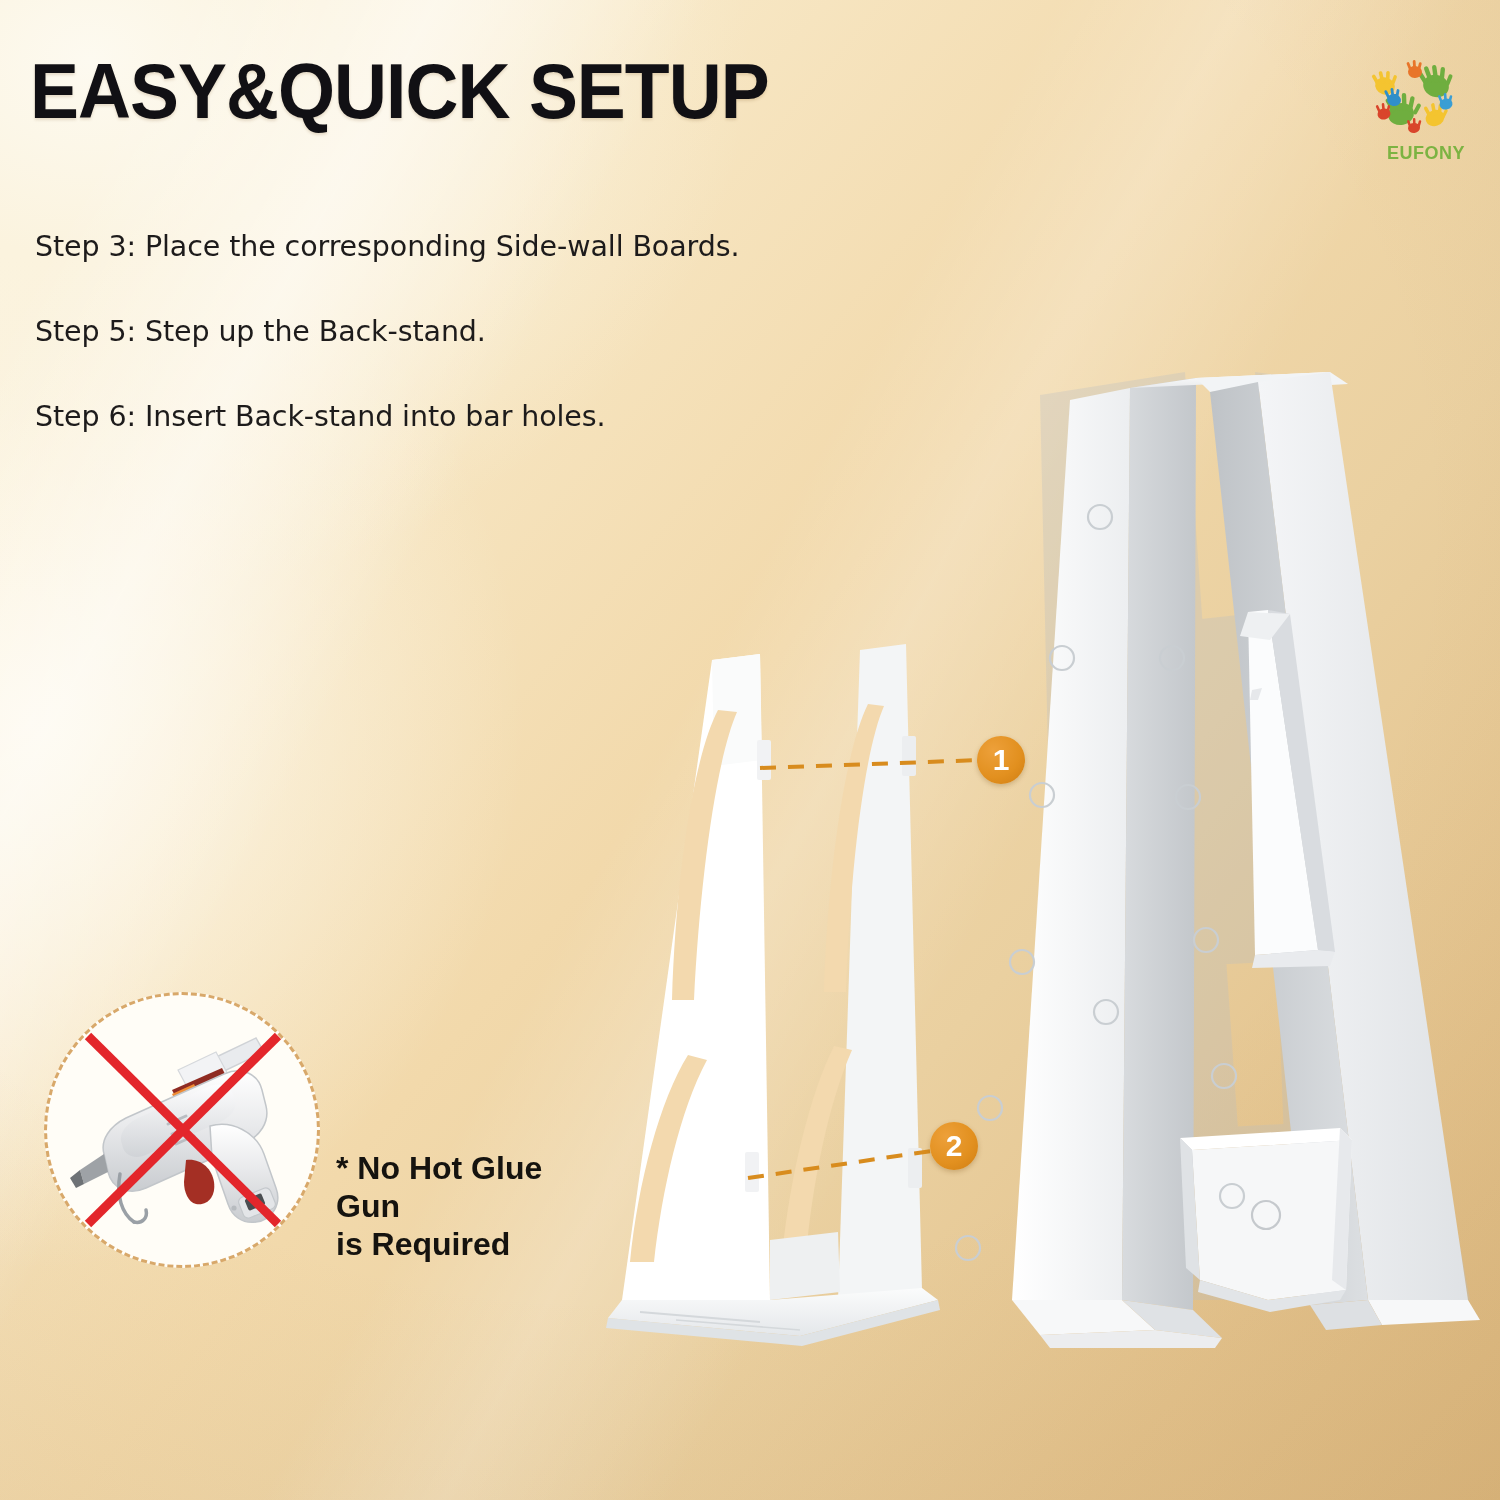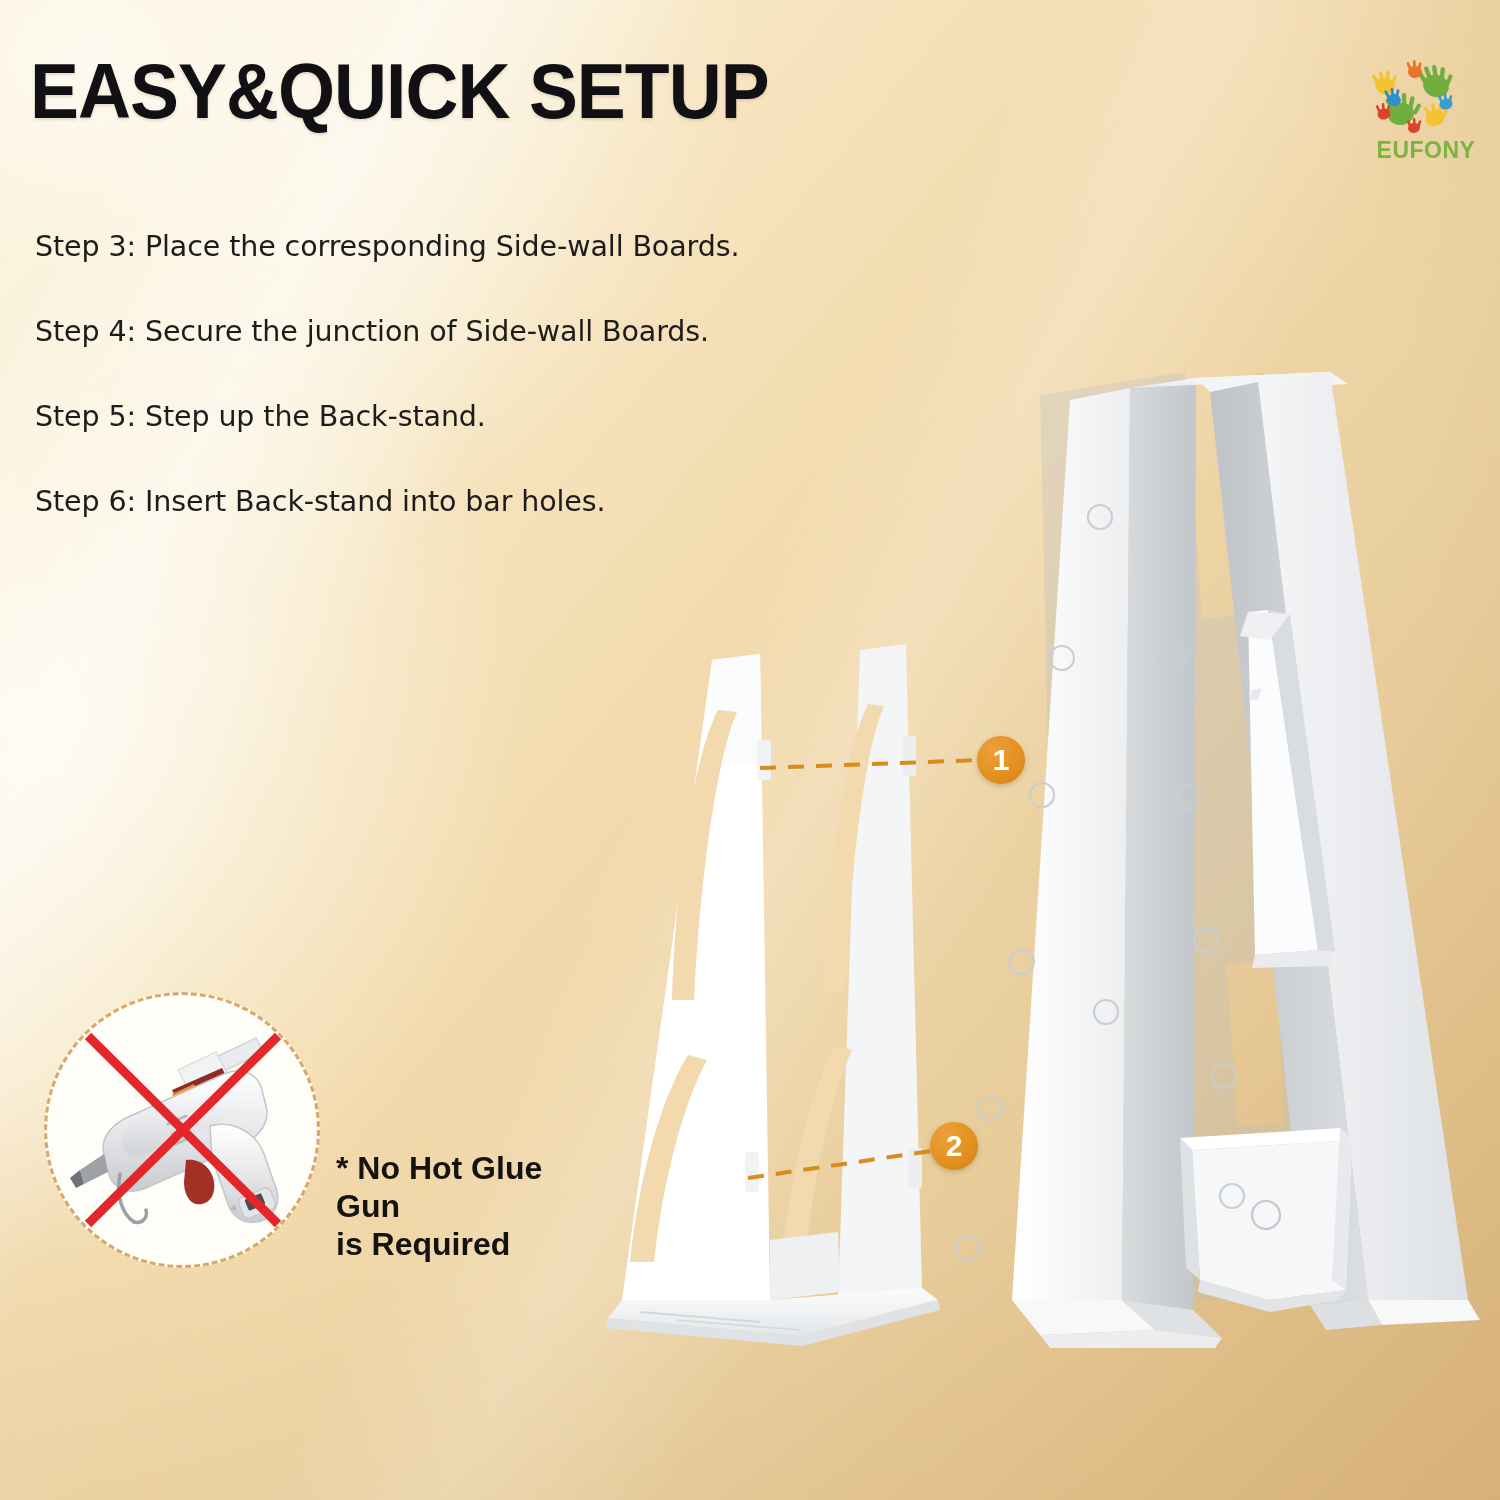--- a/index.html
+++ b/index.html
@@ -38,21 +38,21 @@
     transform:scaleX(.94); transform-origin:left center;
     text-shadow:0 2px 3px rgba(120,85,35,.18);
   }
 
   
   #logo{ position:absolute; left:1352px; top:52px; width:130px; height:112px; }
   #logo-marks{ position:absolute; inset:0; }
   #logo-word{
     position:absolute; left:18px; right:0; bottom:0; text-align:center;
     font-family:"Liberation Sans", sans-serif; font-weight:bold;
-    font-size:23px; letter-spacing:.5px; color:#7cb342;
+    font-size:18px; letter-spacing:.5px; color:#7cb342;
   }
 
   
   #steps{ position:absolute; left:35px; top:228px; width:740px; }
   .step{
     font-family:"DejaVu Sans", sans-serif;
     font-size:28.5px; line-height:1.30;
     color:#1d1b1b; margin-bottom:48px; letter-spacing:-.1px;
   }
   .step:last-child{ margin-bottom:0; }
@@ -300,21 +300,20 @@
       <rect x="56" y="68" width="2.5" height="8.5" rx="1.25" transform="rotate(-20 57 72)"></rect>
       <rect x="61" y="66" width="2.5" height="8.5" rx="1.25" transform="rotate(-2 62 70)"></rect>
       <rect x="66" y="68" width="2.5" height="8.5" rx="1.25" transform="rotate(16 67 72)"></rect>
     </g>
   </svg>
   <div id="logo-word">EUFONY</div>
 </div>
 
 <div id="steps">
   <div class="step">Step 3: Place the corresponding Side-wall Boards.</div>
-  <div class="step">Step 4: Secure the junction of Side-wall Boards.</div>
   <div class="step">Step 5: Step up the Back-stand.</div>
   <div class="step">Step 6: Insert Back-stand into bar holes.</div>
 </div>
 
 <div id="nogluewrap">
   <div id="glue-circle"></div>
   <svg id="glue-art" viewBox="0 0 244 244">
     <defs>
       <linearGradient id="gunBody" x1="0" y1="0" x2="0" y2="1">
         <stop offset="0" stop-color="#ffffff"></stop>

